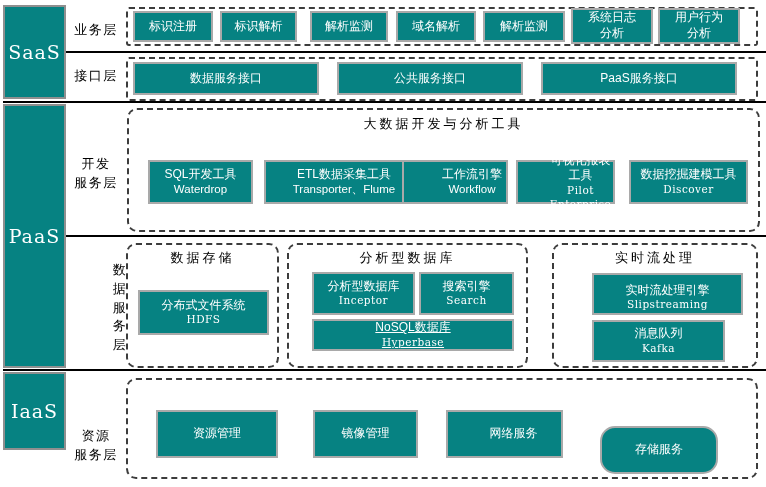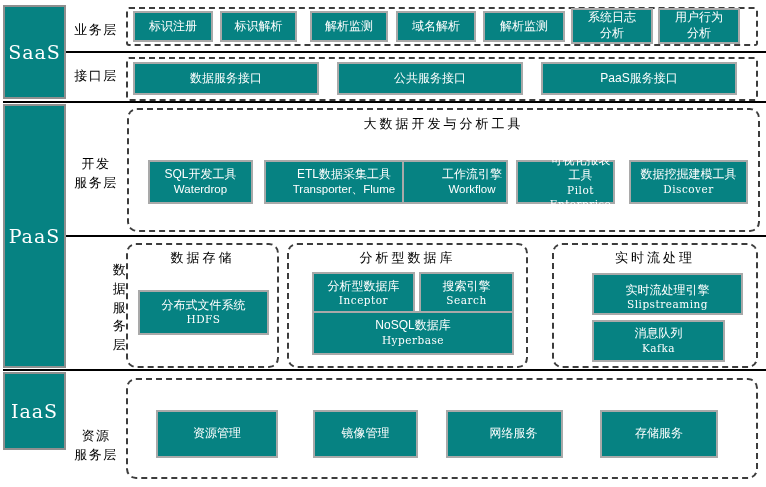--- a/index.html
+++ b/index.html
@@ -141,21 +141,21 @@
   <div class="abs dashed r10" style="left:287px;top:243px;width:241px;height:125px;"></div>
   <div class="abs sectitle" style="left:287px;top:249px;width:241px;">分析型数据库</div>
   <div class="abs tealbox" style="left:312px;top:272px;width:103px;height:43px;">
     <span>分析型数据库</span>
     <span class="sub-serif">Inceptor</span>
   </div>
   <div class="abs tealbox" style="left:419px;top:272px;width:95px;height:43px;">
     <span>搜索引擎</span>
     <span class="sub-serif">Search</span>
   </div>
-  <div class="abs tealbox" style="left:312px;top:311px;width:202px;height:44px;">
+  <div class="abs tealbox" style="left:312px;top:319px;width:202px;height:32px;text-decoration:underline;">
     <span>NoSQL数据库</span>
     <span class="sub-serif">Hyperbase</span>
   </div>
 
   <div class="abs dashed r10" style="left:552px;top:243px;width:206px;height:125px;"></div>
   <div class="abs sectitle" style="left:552px;top:249px;width:206px;">实时流处理</div>
   <div class="abs tealbox" style="left:592px;top:273px;width:151px;height:42px;justify-content:flex-end;">
     <span>实时流处理引擎</span>
     <span class="sub-serif">Slipstreaming</span>
   </div>
@@ -167,17 +167,17 @@
   <div class="abs dashed r10" style="left:126px;top:378px;width:632px;height:101px;"></div>
   <div class="abs tealbox" style="left:156px;top:410px;width:122px;height:48px;">
     <span>资源管理</span>
   </div>
   <div class="abs tealbox" style="left:313px;top:410px;width:105px;height:48px;">
     <span>镜像管理</span>
   </div>
   <div class="abs tealbox" style="left:446px;top:410px;width:117px;height:48px;padding-left:20px;">
     <span>网络服务</span>
   </div>
-  <div class="abs tealbox" style="left:600px;top:410px;width:118px;height:48px;">
+  <div class="abs tealbox" style="left:600px;top:426px;width:118px;height:48px;border-radius:15px;">
     <span>存储服务</span>
   </div>
 
 </div>
 
 </body></html>

